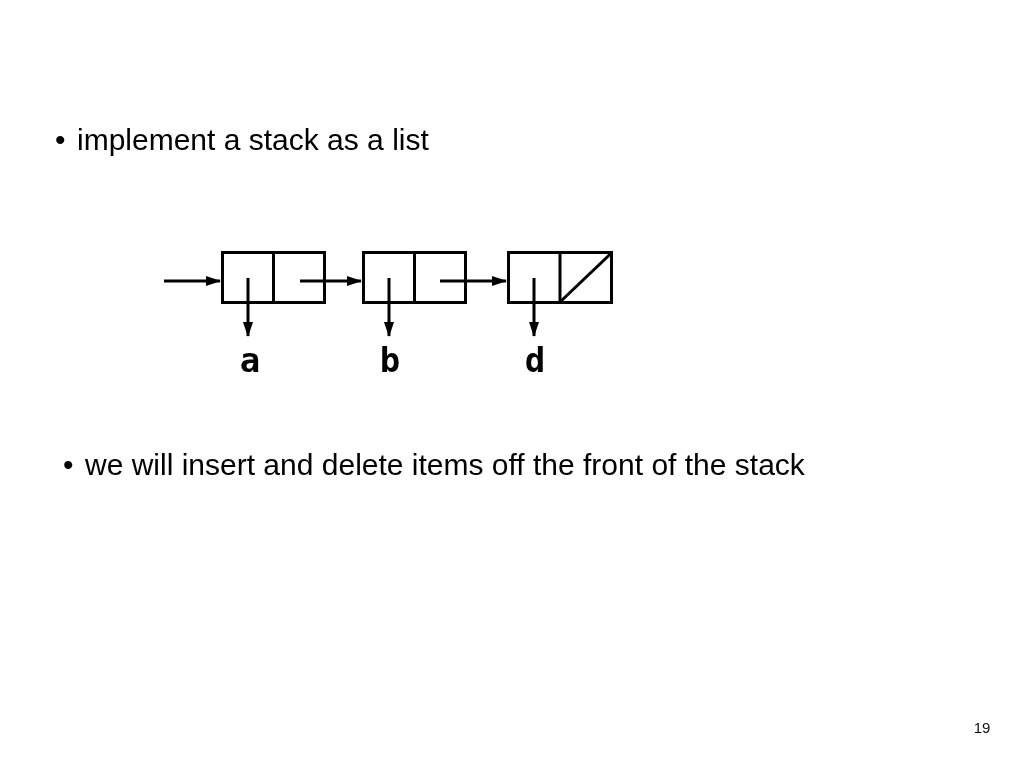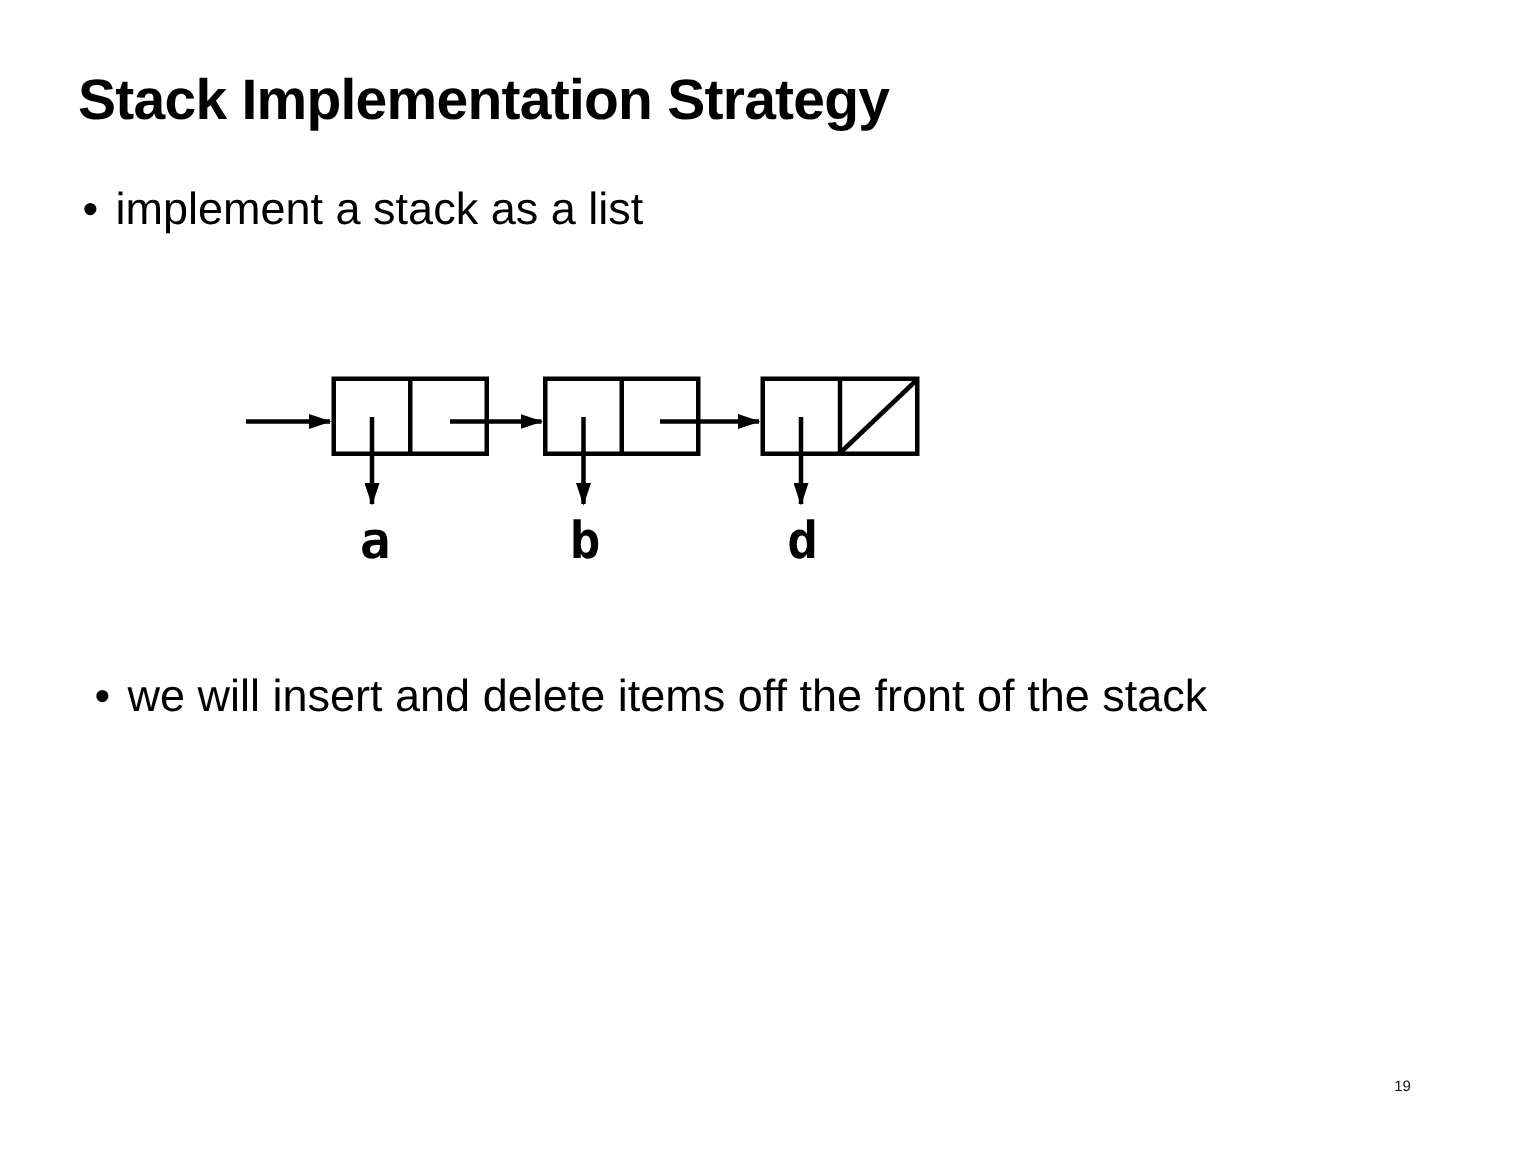--- a/index.html
+++ b/index.html
@@ -56,34 +56,33 @@
   }
   .diagram text {
     font-family: "DejaVu Sans Mono", "Liberation Mono", monospace;
     font-weight: bold;
     font-size: 34px;
     fill: #000000;
     text-anchor: middle;
   }
   .page-number {
     position: absolute;
-    left: 915px;
+    left: 962px;
     top: 719px;
     width: 40px;
     text-align: center;
-    font-size: 10px;
+    font-size: 15px;
     color: #111111;
   }
 </style>
 </head>
 <body>
 
 <div class="slide">
 
-  <h1 class="title">Stack Implementation Strategy</h1>
 
   <div class="bullet bullet-1">
     <span class="dot">•</span>
     <span>implement a stack as a list</span>
   </div>
 
   <svg class="diagram" viewBox="0 0 1024 768" xmlns="http://www.w3.org/2000/svg">
     <defs>
       <marker id="ah" markerUnits="userSpaceOnUse" markerWidth="15" markerHeight="10" viewBox="0 0 15 10" refX="14" refY="5" orient="auto">
         <path d="M0,0 L15,5 L0,10 Z" fill="#000000"></path>

